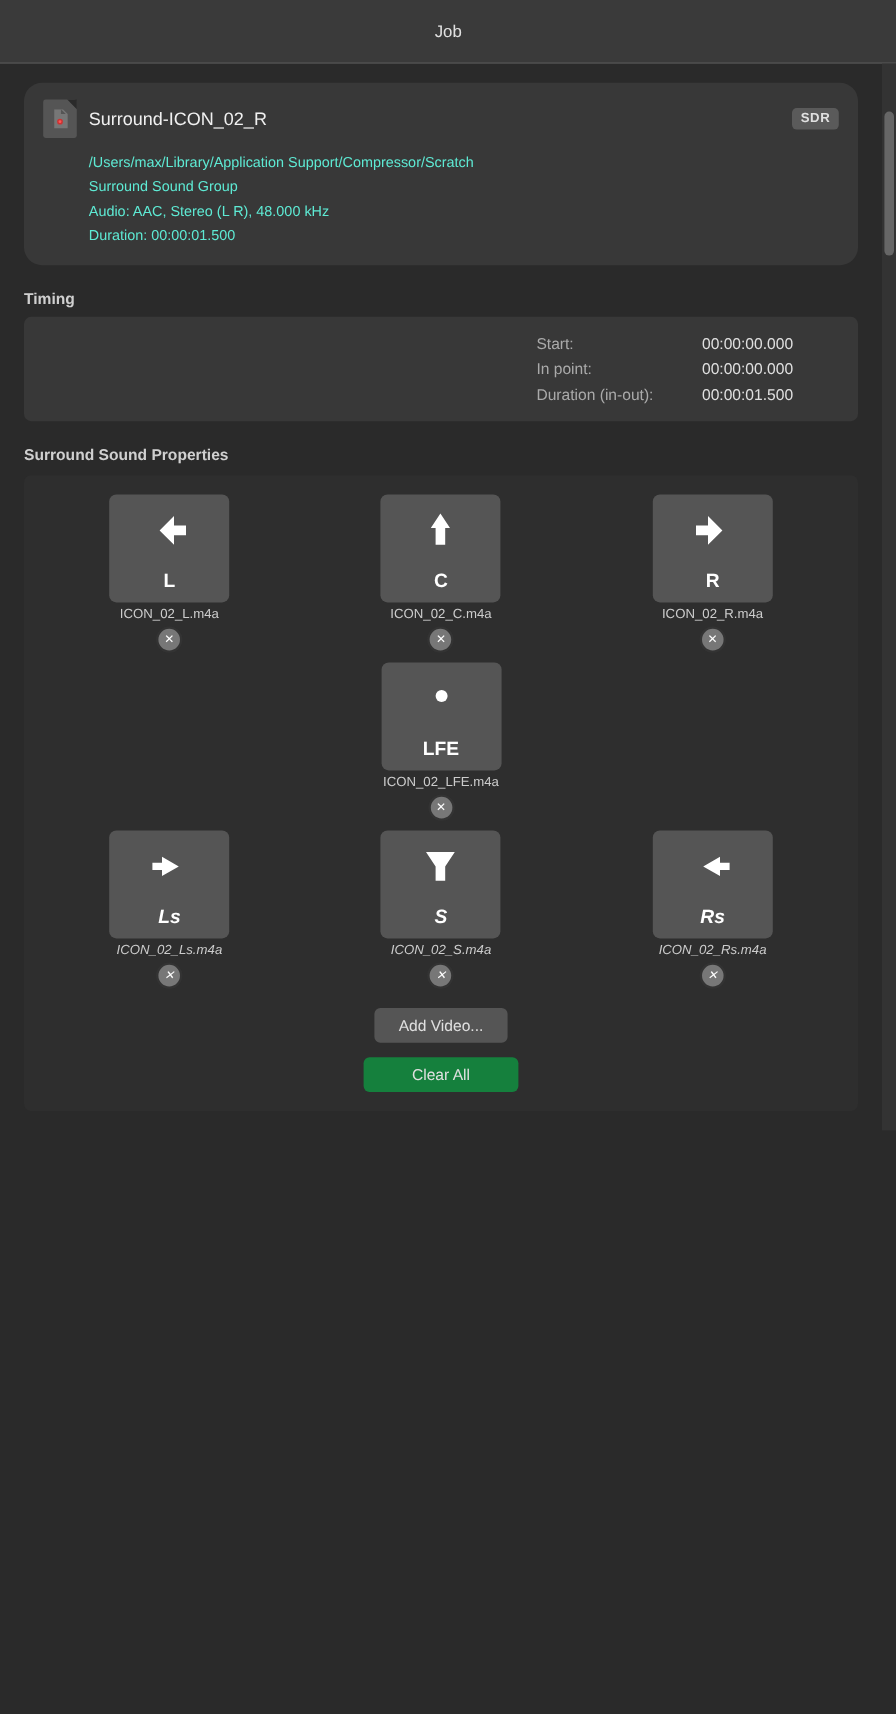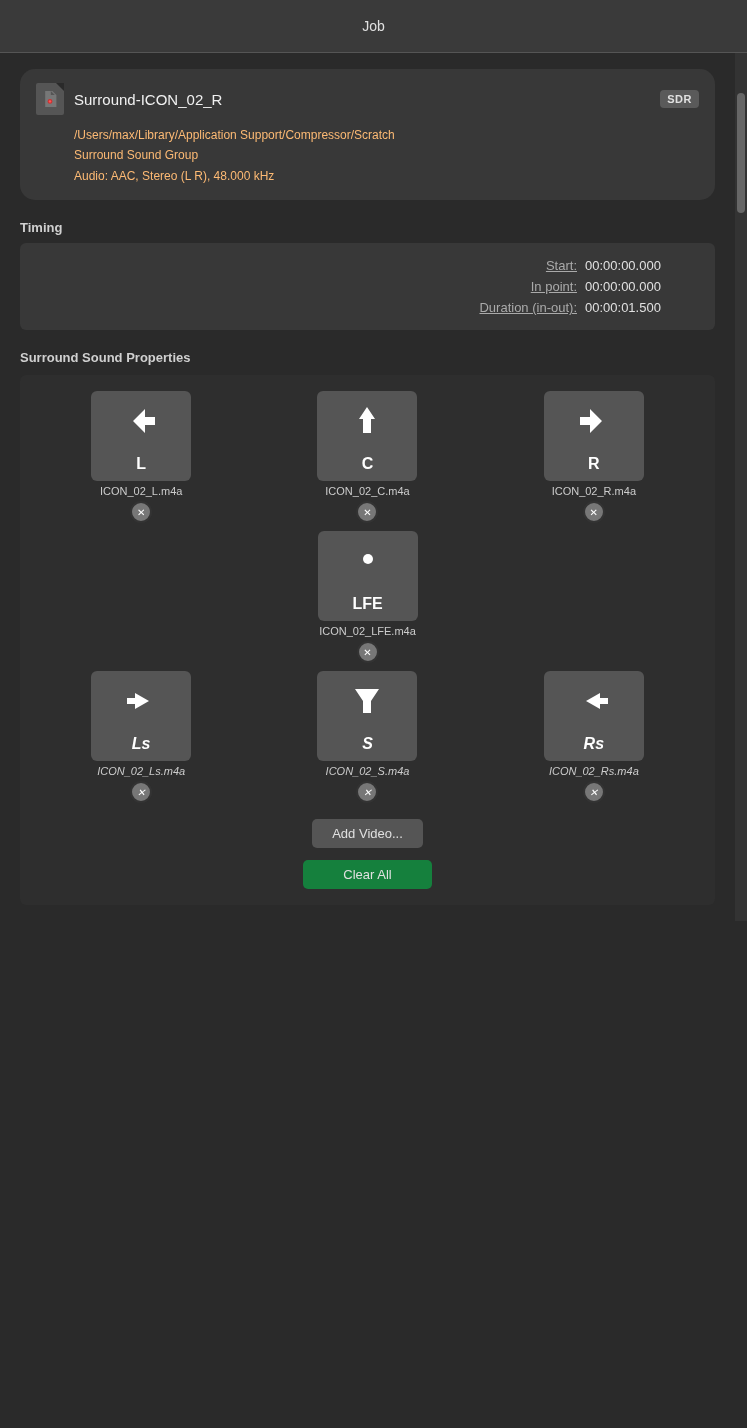--- a/index.html
+++ b/index.html
@@ -97,21 +97,21 @@
       background: #5a5a5a;
       color: #e0e0e0;
       font-size: 11px;
       font-weight: 700;
       padding: 3px 7px;
       border-radius: 4px;
       letter-spacing: 0.5px;
     }
     .file-card-meta {
       font-size: 12px;
-      color: #fdba74;
+      color: #5eead4;
       line-height: 1.7;
       margin-left: 38px;
     }
     
     .section-heading {
       font-size: 13px;
       font-weight: 600;
       color: #d0d0d0;
       margin-bottom: 8px;
     }
@@ -124,25 +124,23 @@
     }
     .timing-row {
       display: flex;
       justify-content: flex-end;
       align-items: center;
       padding: 3px 0;
       font-size: 13px;
       color: #ccc;
     }
     .timing-label {
-      text-align: right;
       margin-right: 8px;
       color: #aaa;
       min-width: 130px;
-      text-decoration: underline;
     }
     .timing-value {
       min-width: 110px;
       color: #e0e0e0;
     }
     
     .surround-panel {
       background: #2e2e2e;
       border-radius: 6px;
       padding: 16px;
@@ -255,20 +253,21 @@
             </svg>
           </div>
           <span class="file-name">Surround-ICON_02_R</span>
         </div>
         <span class="sdr-badge">SDR</span>
       </div>
       <div class="file-card-meta">
         <div>/Users/max/Library/Application Support/Compressor/Scratch</div>
         <div>Surround Sound Group</div>
         <div>Audio: AAC, Stereo (L R), 48.000 kHz</div>
+        <div>Duration: 00:00:01.500</div>
       </div>
     </div>
 
     <div class="section-heading">
       <span>Timing</span>
     </div>
     <div class="timing-panel">
       <div class="timing-row">
         <span class="timing-label">Start:</span>
         <span class="timing-value">00:00:00.000</span>

